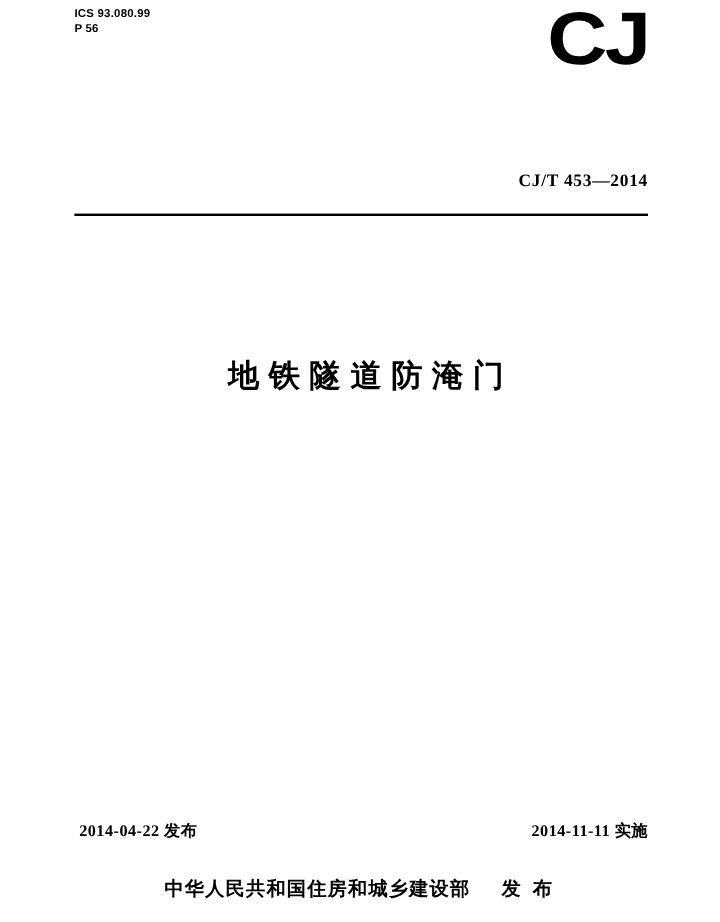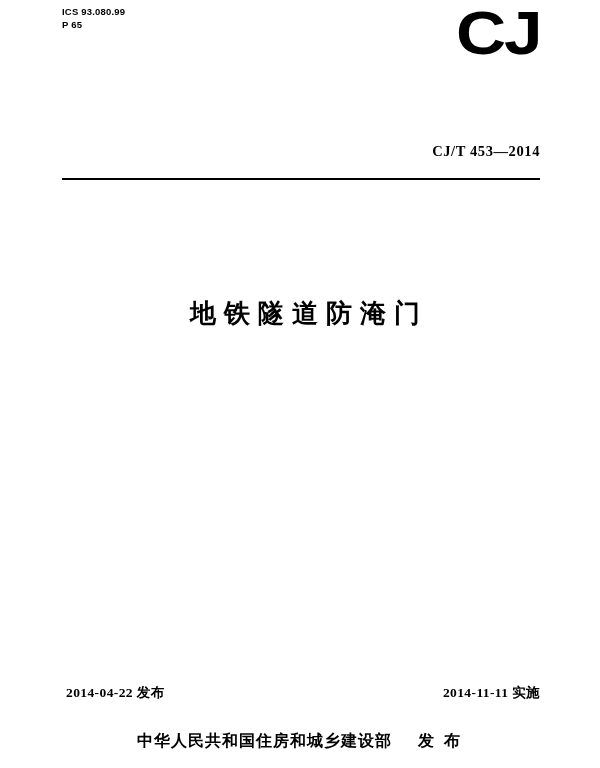--- a/index.html
+++ b/index.html
@@ -146,21 +146,21 @@
     letter-spacing: 3px;
   }
 </style>
 </head>
 <body>
 
 <div class="page">
 
   <div class="ics-block">
     <span class="ics-line">ICS 93.080.99</span>
-    <span class="ics-line">P 65</span>
+    <span class="ics-line">P 56</span>
   </div>
 
   <div class="logo">CJ</div>
 
 
   <div class="std-code">CJ/T 453—2014</div>
 
   <div class="rule"></div>
 
   <div class="doc-title">地铁隧道防淹门</div>

